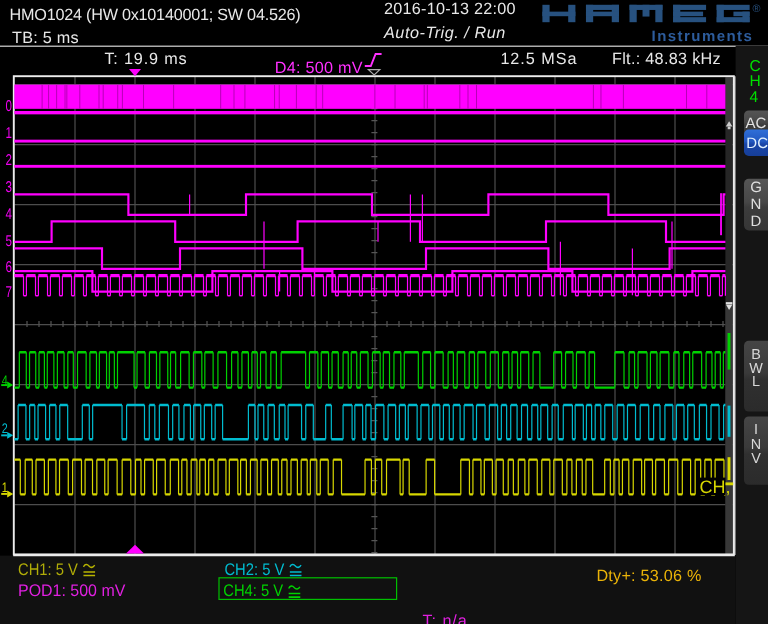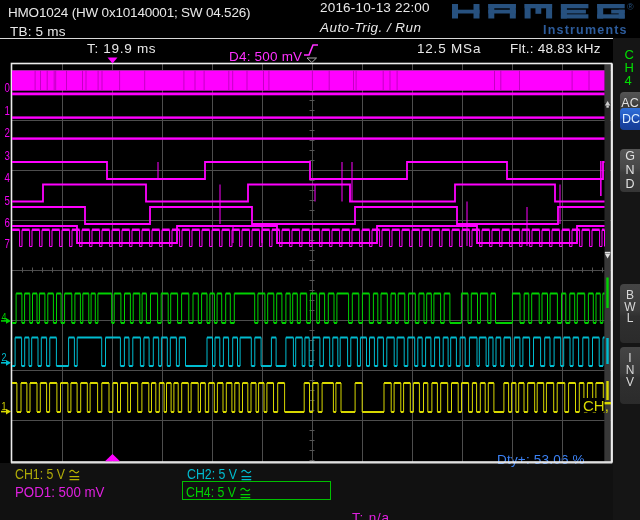--- a/index.html
+++ b/index.html
@@ -62,21 +62,21 @@
 <div class="btn btn2" style="top:284px; height:59px; font-size:12px; line-height:11.7px; padding-top:6px;">B<br>W<br>L</div>
 <div class="btn btn2" style="top:347px; height:57px; font-size:12px; line-height:12px; padding-top:5px;">I<br>N<br>V</div>
 <div id="statusbg"></div>
 <div class="t st" style="left:15px; top:466px; color:#b0ac08;">CH1: 5 V <svg width="13" height="12" viewBox="0 0 13 12" style="vertical-align:-1.5px">
       <path d="M1 3.4 C2.2 0.9, 4.6 0.9, 6.2 2.6 C7.8 4.3, 10.2 4.3, 11.6 2 M1 7.6 H12 M1 10.6 H12" stroke="#b8b400" stroke-width="1.3" fill="none"></path>
     </svg></div>
 <div class="t st" style="left:187px; top:466px; color:#00bcd0;">CH2: 5 V <svg width="13" height="12" viewBox="0 0 13 12" style="vertical-align:-1.5px">
       <path d="M1 3.4 C2.2 0.9, 4.6 0.9, 6.2 2.6 C7.8 4.3, 10.2 4.3, 11.6 2 M1 7.6 H12 M1 10.6 H12" stroke="#00bcd0" stroke-width="1.3" fill="none"></path>
     </svg></div>
 <div class="t" style="left:352px; top:466px; color:#e020e0; letter-spacing:0.8px;margin-top:44px;">T: n/a</div>
-<div class="t" style="left:497px; top:452px; color:#3b82f6;">Dty+: 53.06 %</div>
+<div class="t" style="left:497px; top:472px; color:#eab308;">Dty+: 53.06 %</div>
 <div class="t st" style="left:15px; top:484px; color:#e020e0; transform:scaleX(0.95);">POD1: 500 mV</div>
 <div style="position:absolute; left:182px; top:481px; width:149px; height:19px; border:1px solid #00c000;"></div>
 <div class="t st" style="left:186px; top:484px; color:#00d200;">CH4: 5 V <svg width="13" height="12" viewBox="0 0 13 12" style="vertical-align:-1.5px">
       <path d="M1 3.4 C2.2 0.9, 4.6 0.9, 6.2 2.6 C7.8 4.3, 10.2 4.3, 11.6 2 M1 7.6 H12 M1 10.6 H12" stroke="#00d200" stroke-width="1.3" fill="none"></path>
     </svg></div>
 <svg width="640" height="520" viewBox="0 0 640 520" style="position:absolute;left:0;top:0">
     <line x1="62.5" y1="64" x2="62.5" y2="462" stroke="#4d4d4d" stroke-width="1"></line>
     <line x1="112.5" y1="64" x2="112.5" y2="462" stroke="#4d4d4d" stroke-width="1"></line>
     <line x1="162.5" y1="64" x2="162.5" y2="462" stroke="#4d4d4d" stroke-width="1"></line>
     <line x1="212.5" y1="64" x2="212.5" y2="462" stroke="#4d4d4d" stroke-width="1"></line>

